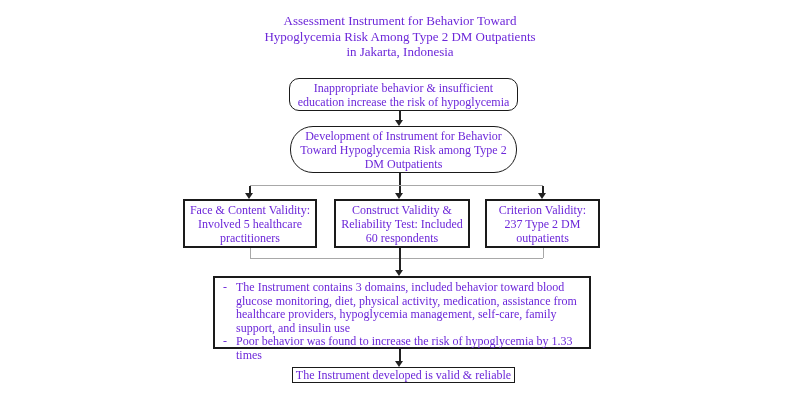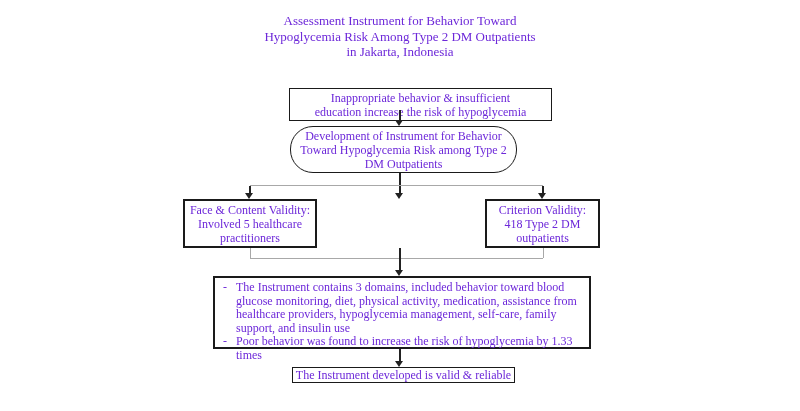--- a/index.html
+++ b/index.html
@@ -34,21 +34,21 @@
     display: flex;
     align-items: center;
     justify-content: center;
     text-align: center;
     font-size: 12px;
     line-height: 14px;
     white-space: pre-line;
   }
   .box.thick { border-width: 2px; }
 
-  .box-problem     { left: 289px; top: 88px;  width: 263px; height: 33px; }
+  .box-problem     { left: 289px; top: 78px;  width: 229px; height: 33px; border-radius: 10px; }
   .box-development { left: 290px; top: 126px; width: 227px; height: 47px; border-radius: 23px; }
   .box-face        { left: 183px; top: 199px; width: 134px; height: 49px; }
   .box-construct   { left: 334px; top: 199px; width: 136px; height: 49px; }
   .box-criterion   { left: 485px; top: 199px; width: 115px; height: 49px; }
 
   .box-results {
     left: 213px; top: 276px; width: 378px; height: 73px;
     border-width: 2px;
     display: block;
     text-align: left;
@@ -113,22 +113,25 @@
   <div class="hline" style="left:250px; top:185px; width:293px;"></div>
   <div class="vline" style="left:249.4px; top:186px; height:8px;"></div>
   <div class="vline" style="left:542.4px; top:186px; height:8px;"></div>
   <div class="ahead" style="left:245.4px; top:193px;"></div>
   <div class="ahead" style="left:395.4px; top:193px;"></div>
   <div class="ahead" style="left:538.4px; top:193px;"></div>
 
   <div class="box thick box-face">Face &amp; Content Validity:
 Involved 5 healthcare
 practitioners</div>
+  <div class="box thick box-construct">Construct Validity &amp;
+Reliability Test: Included
+60 respondents</div>
   <div class="box thick box-criterion">Criterion Validity:
-418 Type 2 DM
+237 Type 2 DM
 outpatients</div>
 
   <div class="vline gray" style="left:249.6px; top:248px; height:10px;"></div>
   <div class="vline gray" style="left:542.6px; top:248px; height:10px;"></div>
   <div class="hline" style="left:250px; top:258px; width:293px;"></div>
   <div class="vline" style="left:399.4px; top:248px; height:23px;"></div>
   <div class="ahead" style="left:395.4px; top:270px;"></div>
 
   <div class="box box-results">
     <div class="result-item">

